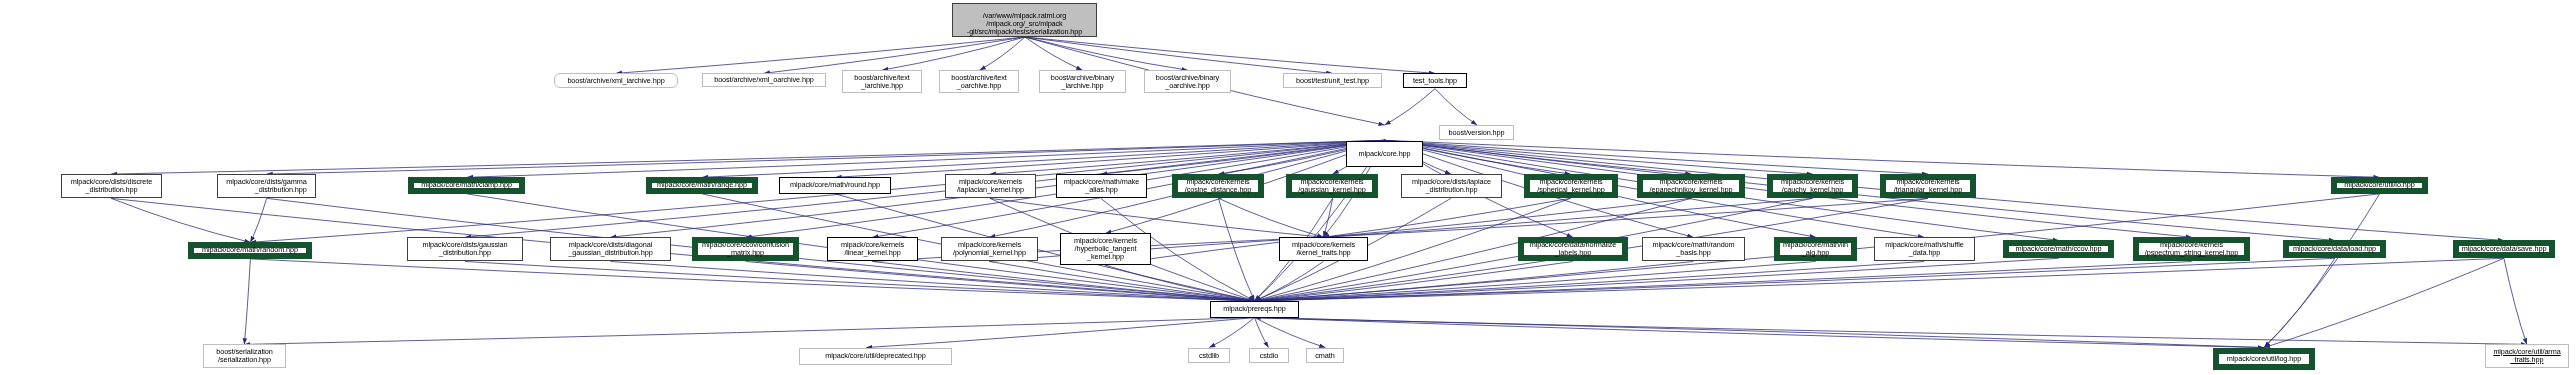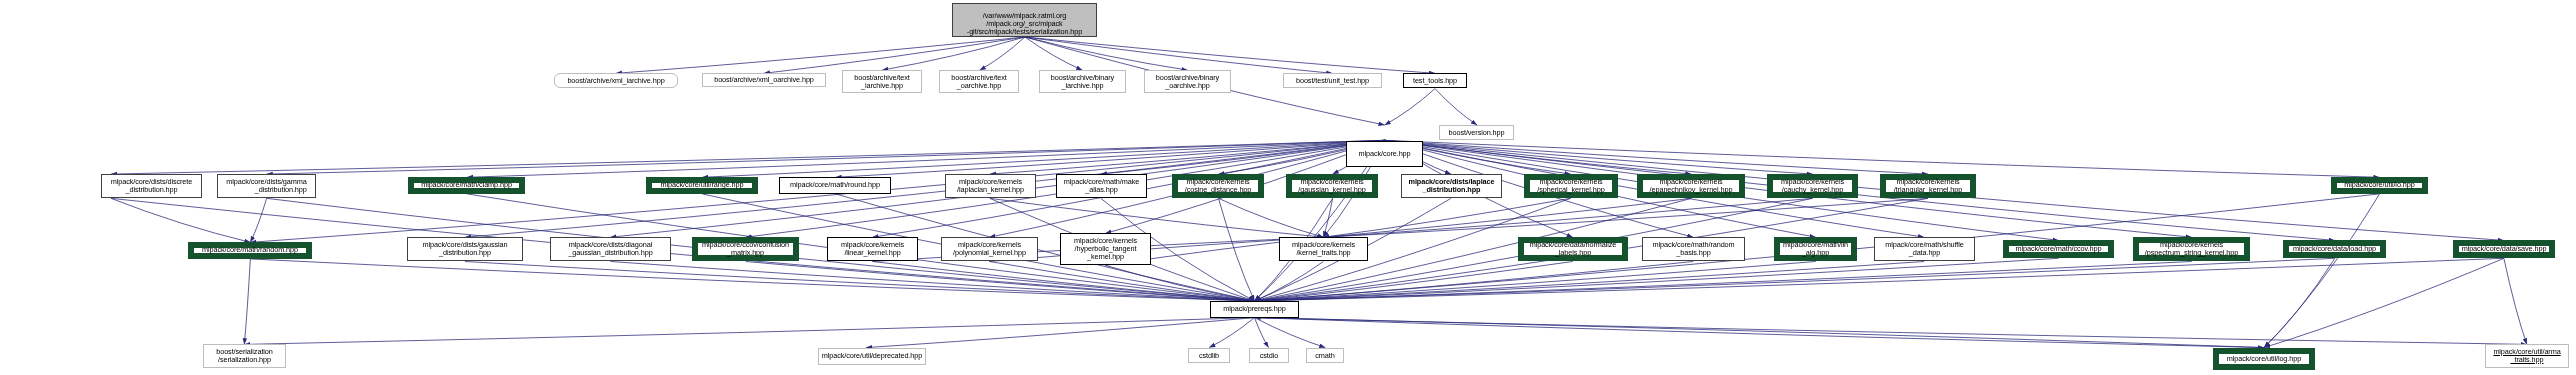--- a/index.html
+++ b/index.html
@@ -139,36 +139,36 @@
       <div class="node b-gray" style="left: 939px; top: 70px; width: 80px; height: 23px;"><span>boost/archive/text
 _oarchive.hpp</span></div>
       <div class="node b-gray" style="left: 1039px; top: 70px; width: 87px; height: 23px;"><span>boost/archive/binary
 _iarchive.hpp</span></div>
       <div class="node b-gray" style="left: 1144px; top: 70px; width: 87px; height: 23px;"><span>boost/archive/binary
 _oarchive.hpp</span></div>
       <div class="node b-gray" style="left: 1283px; top: 73px; width: 99px; height: 15.3px;"><span>boost/test/unit_test.hpp</span></div>
       <div class="node b-black" style="left: 1403px; top: 73px; width: 64px; height: 15.3px;"><span>test_tools.hpp</span></div>
       <div class="node b-black" style="left: 1346px; top: 125px; width: 77px; height: 26px; margin-top: 16px;"><span>mlpack/core.hpp</span></div>
       <div class="node b-gray" style="left: 1439px; top: 125px; width: 75px; height: 15.3px;"><span>boost/version.hpp</span></div>
-      <div class="node b-dark" style="left: 61px; top: 174px; width: 101px; height: 24px; margin-left: 40px;"><span>mlpack/core/dists/discrete
+      <div class="node b-dark" style="left: 61px; top: 174px; width: 101px; height: 24px;"><span>mlpack/core/dists/discrete
 _distribution.hpp</span></div>
       <div class="node b-dark" style="left: 217px; top: 174px; width: 99px; height: 24px; text-align: right;"><span>mlpack/core/dists/gamma
 _distribution.hpp</span></div>
       <div class="node b-red" style="left: 408px; top: 177px; width: 117px; height: 16.6px;"><span>mlpack/core/math/clamp.hpp</span></div>
-      <div class="node b-red" style="left: 646px; top: 177px; width: 112px; height: 16.6px;"><span>mlpack/core/util/range.hpp</span></div>
+      <div class="node b-red" style="left: 646px; top: 177px; width: 112px; height: 16.6px;"><span>mlpack/core/math/range.hpp</span></div>
       <div class="node b-black" style="left: 779px; top: 177px; width: 112px; height: 16.6px;"><span>mlpack/core/math/round.hpp</span></div>
       <div class="node b-dark" style="left: 945px; top: 174px; width: 91px; height: 24px;"><span>mlpack/core/kernels
 /laplacian_kernel.hpp</span></div>
       <div class="node b-black" style="left: 1056px; top: 174px; width: 91px; height: 24px;"><span>mlpack/core/math/make
 _alias.hpp</span></div>
       <div class="node b-red" style="left: 1172px; top: 174px; width: 92px; height: 24px;"><span>mlpack/core/kernels
 /cosine_distance.hpp</span></div>
       <div class="node b-red" style="left: 1286px; top: 174px; width: 92px; height: 24px;"><span>mlpack/core/kernels
 /gaussian_kernel.hpp</span></div>
-      <div class="node b-dark" style="left: 1401px; top: 174px; width: 101px; height: 24px; font-weight: bold;"><span>mlpack/core/dists/laplace
+      <div class="node b-dark" style="left: 1401px; top: 174px; width: 101px; height: 24px;"><span>mlpack/core/dists/laplace
 _distribution.hpp</span></div>
       <div class="node b-red" style="left: 1524px; top: 174px; width: 94px; height: 24px;"><span>mlpack/core/kernels
 /spherical_kernel.hpp</span></div>
       <div class="node b-red" style="left: 1637px; top: 174px; width: 108px; height: 24px;"><span>mlpack/core/kernels
 /epanechnikov_kernel.hpp</span></div>
       <div class="node b-red" style="left: 1767px; top: 174px; width: 91px; height: 24px;"><span>mlpack/core/kernels
 /cauchy_kernel.hpp</span></div>
       <div class="node b-red" style="left: 1880px; top: 174px; width: 96px; height: 24px;"><span>mlpack/core/kernels
 /triangular_kernel.hpp</span></div>
       <div class="node b-red" style="left: 2331px; top: 177px; width: 97px; height: 16.6px;"><span>mlpack/core/util/io.hpp</span></div>
@@ -197,21 +197,21 @@
       <div class="node b-dark" style="left: 1874px; top: 237px; width: 101px; height: 24px;"><span>mlpack/core/math/shuffle
 _data.hpp</span></div>
       <div class="node b-red" style="left: 2003px; top: 240px; width: 111px; height: 18px;"><span>mlpack/core/math/ccov.hpp</span></div>
       <div class="node b-red" style="left: 2133px; top: 237px; width: 117px; height: 24px;"><span>mlpack/core/kernels
 /pspectrum_string_kernel.hpp</span></div>
       <div class="node b-red" style="left: 2283px; top: 240px; width: 103px; height: 18px;"><span>mlpack/core/data/load.hpp</span></div>
       <div class="node b-red" style="left: 2453px; top: 240px; width: 102px; height: 18px;"><span>mlpack/core/data/save.hpp</span></div>
       <div class="node b-black" style="left: 1210px; top: 301px; width: 89px; height: 16.6px;"><span>mlpack/prereqs.hpp</span></div>
       <div class="node b-gray" style="left: 203px; top: 344px; width: 83px; height: 24px;"><span>boost/serialization
 /serialization.hpp</span></div>
-      <div class="node b-gray" style="left: 799px; top: 348px; width: 108px; height: 16.6px; margin-left: 19px;"><span>mlpack/core/util/deprecated.hpp</span></div>
+      <div class="node b-gray" style="left: 799px; top: 348px; width: 153px; height: 16.6px;"><span>mlpack/core/util/deprecated.hpp</span></div>
       <div class="node b-gray" style="left: 1188px; top: 348px; width: 42px; height: 15.3px;"><span>cstdlib</span></div>
       <div class="node b-gray" style="left: 1249px; top: 348px; width: 40px; height: 15.3px;"><span>cstdio</span></div>
       <div class="node b-gray" style="left: 1306px; top: 348px; width: 38px; height: 15.3px;"><span>cmath</span></div>
       <div class="node b-red" style="left: 2213px; top: 348px; width: 102px; height: 22px;"><span>mlpack/core/util/log.hpp</span></div>
       <div class="node b-gray" style="left: 2485px; top: 344px; width: 84px; height: 24px; text-decoration: underline;"><span>mlpack/core/util/arma
 _traits.hpp</span></div>
     </div>
 </div>
 
 

